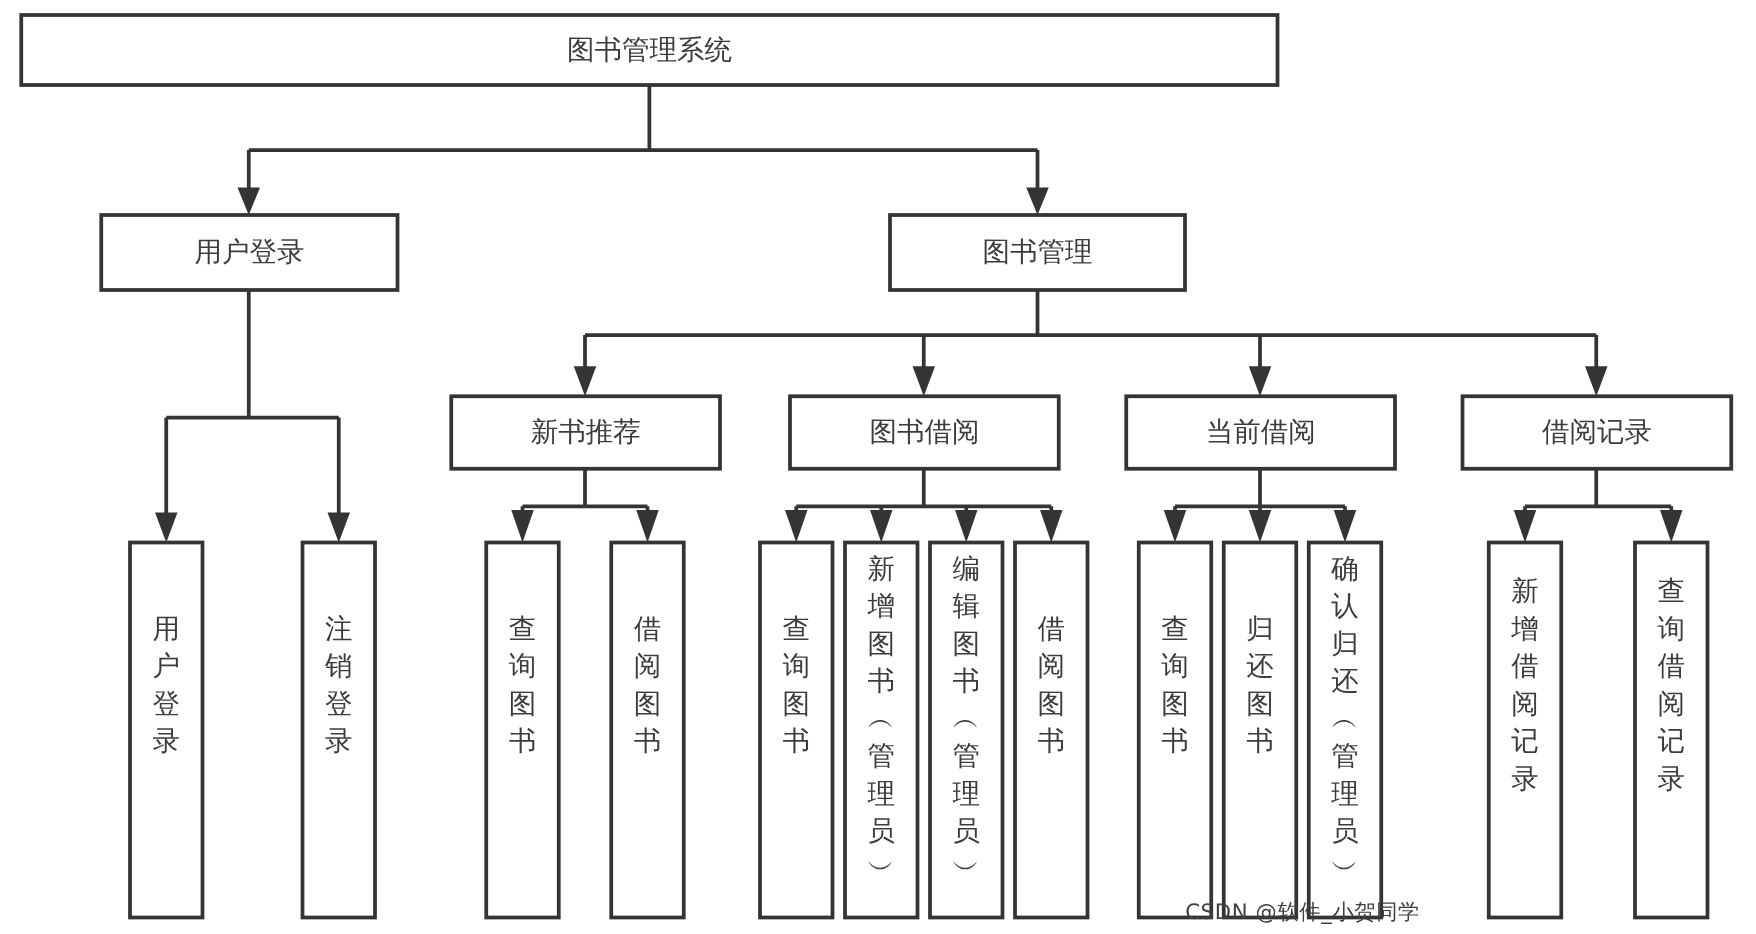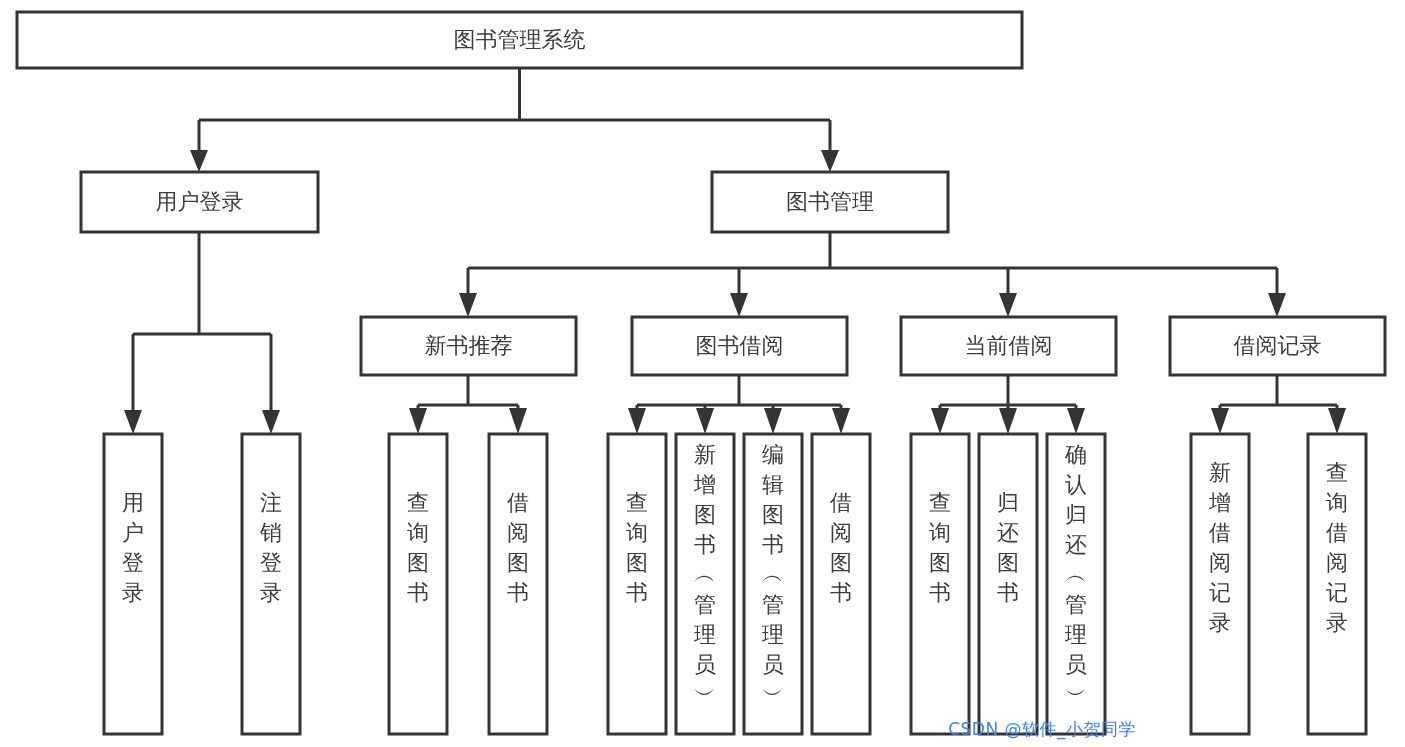--- a/index.html
+++ b/index.html
@@ -50,21 +50,21 @@
   .node-label-v {
     fill: #3c3c3c;
     font-family: "DejaVu Sans", "Liberation Sans", sans-serif;
     font-size: 22px;
     text-anchor: middle;
   }
   .watermark {
     position: absolute;
     right: 8px;
     bottom: 6px;
-    color: #3b82f6;
+    color: #404040;
     font-size: 17px;
     font-family: "DejaVu Sans", "Liberation Sans", sans-serif;
     white-space: nowrap;
     letter-spacing: 0.5px;
   }
 </style>
 </head>
 <body>
 
 <div id="diagram-root">

